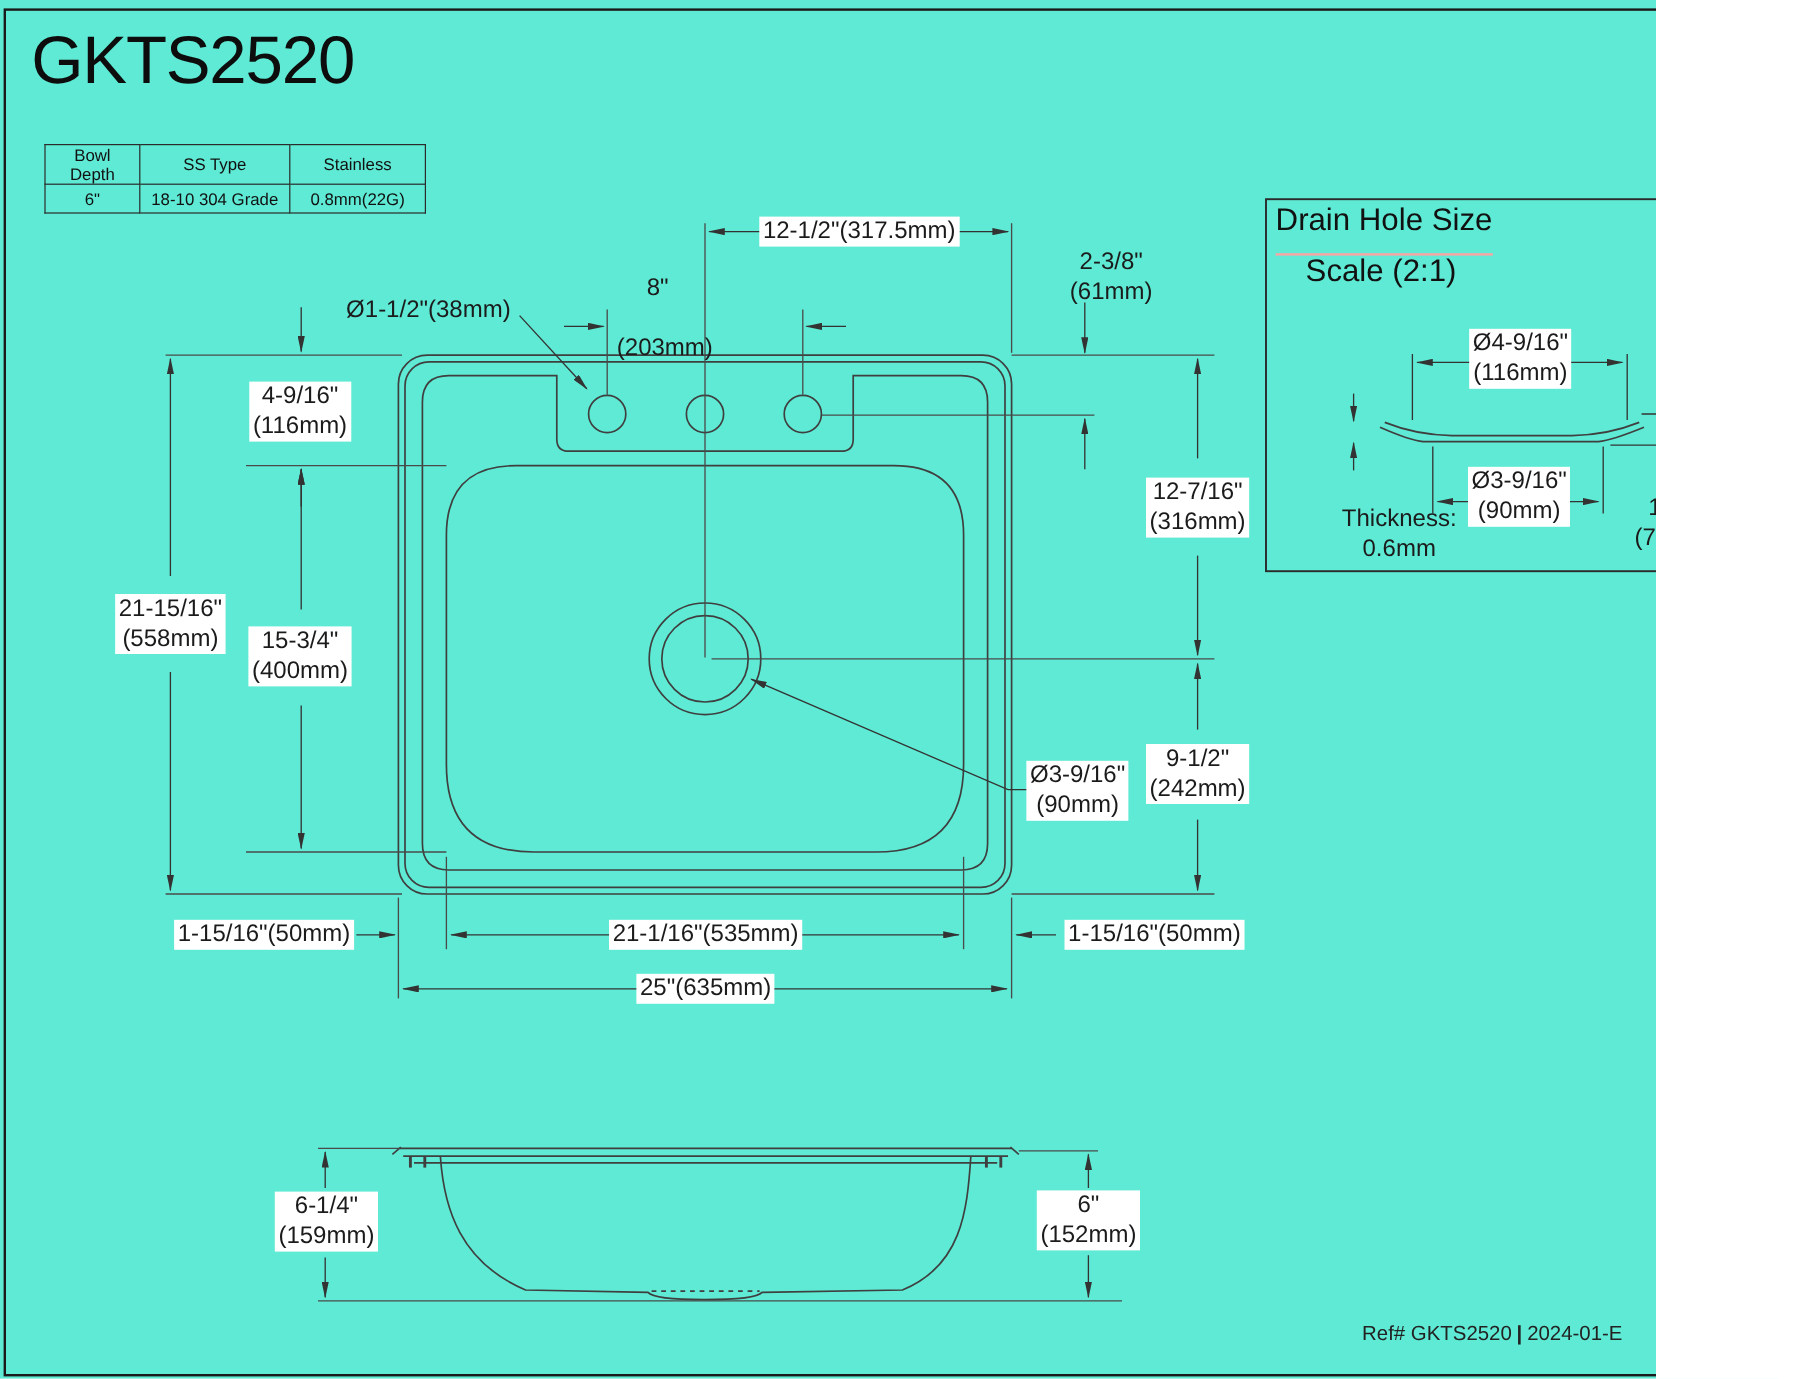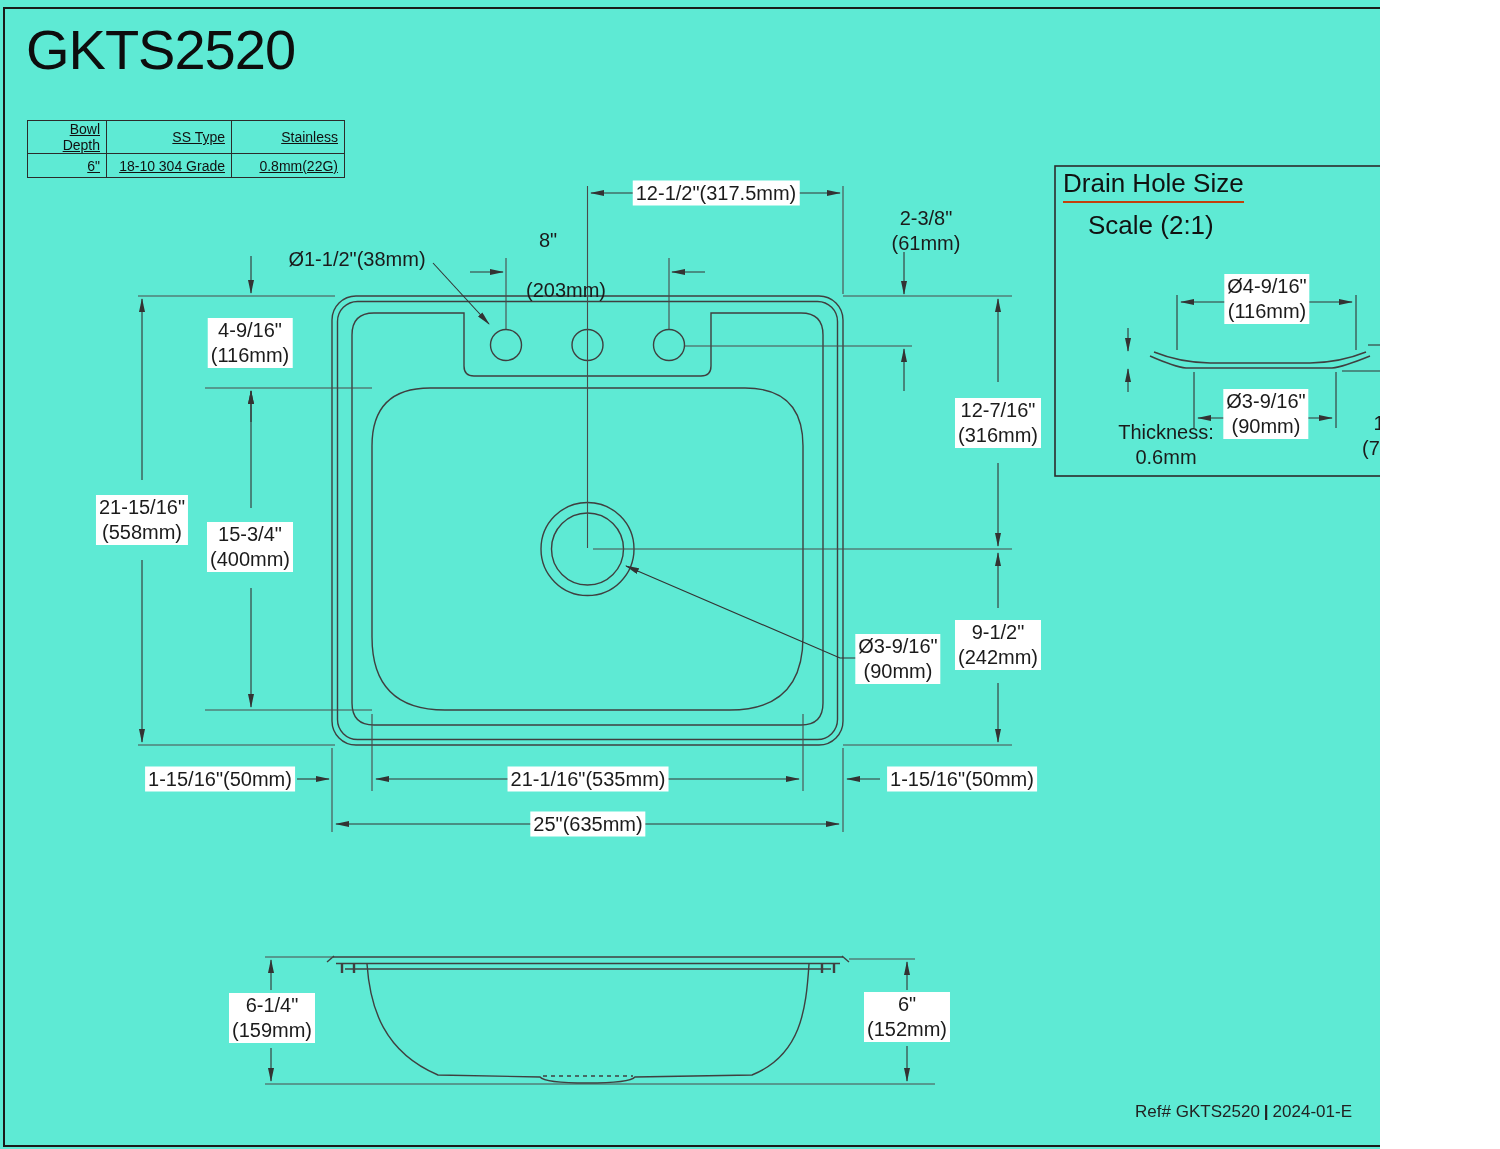--- a/index.html
+++ b/index.html
@@ -4,30 +4,30 @@
 <style>
   html,body{margin:0;padding:0;background:#fff;}
   .page{position:relative;width:1380px;height:1149px;background:#5eead4;overflow:hidden;
         font-family:"Liberation Sans",sans-serif;color:#111;}
   .page-border{position:absolute;left:3px;top:7px;width:1491px;height:1136px;
         border:2px solid #1a1a1a;pointer-events:none;}
   svg.drawing{position:absolute;left:0;top:0;z-index:1;}
   .abs{position:absolute;}
   .title{left:26px;top:20px;font-size:56px;line-height:60px;letter-spacing:-1px;color:#0d0d0d;}
   .subtitle{left:27px;top:84px;font-size:25px;line-height:28px;color:#0d0d0d;white-space:nowrap;}
-  table.spec{position:absolute;left:27px;top:120px;border-collapse:collapse;
-        font-size:14px;color:#111;text-align:right;text-decoration:underline;}
+  table.spec{position:absolute;left:37px;top:120px;border-collapse:collapse;
+        font-size:14px;color:#111;text-align:center;}
   table.spec td,table.spec th{border:1.3px solid #2b2b2b;font-weight:normal;padding:0 6px;}
   table.spec th{height:21px;} table.spec td{height:23px;}
   .c1{width:66px;} .c2{width:112px;} .c3{width:100px;}
   .dim{position:absolute;transform:translate(-50%,-50%);text-align:center;z-index:2;
        font-size:20px;line-height:25px;color:#1b1b1b;white-space:nowrap;}
   .bg{background:#fff;padding:0 3px;}
   .dd-title{left:1063px;top:168px;font-size:26px;z-index:2;}
-  .dd-title .ul{display:inline-block;border-bottom:2px solid #c2410c;padding-bottom:2px;}
+  .dd-title .ul{display:inline-block;border-bottom:2px solid #fca5a5;padding-bottom:12px;}
   .dd-scale{left:1088px;top:210px;font-size:26px;z-index:2;}
   .footer{right:28px;top:1102px;font-size:17px;color:#222;z-index:2;}
   .footer .sep{font-weight:bold;margin:0 4px;}
 </style>
 </head>
 <body>
 
 <div class="page">
   <div class="page-border"></div>
 
@@ -166,21 +166,21 @@
   <div class="dim bg" style="left:716px;top:193px;">
     <div>12-1/2"(317.5mm)</div>
   </div>
   <div class="dim" style="left:926px;top:231px;">
     <div>2-3/8"</div>
     <div>(61mm)</div>
   </div>
   <div class="dim" style="left:548px;top:240px;">
     <div>8"</div>
   </div>
-  <div class="dim" style="left:566px;top:290px;">
+  <div class="dim" style="left:554px;top:290px;">
     <div>(203mm)</div>
   </div>
   <div class="dim" style="left:357px;top:259px;">
     <div>Ø1-1/2"(38mm)</div>
   </div>
   <div class="dim bg" style="left:250px;top:343px;">
     <div>4-9/16"</div>
     <div>(116mm)</div>
   </div>
   <div class="dim bg" style="left:142px;top:520px;">

